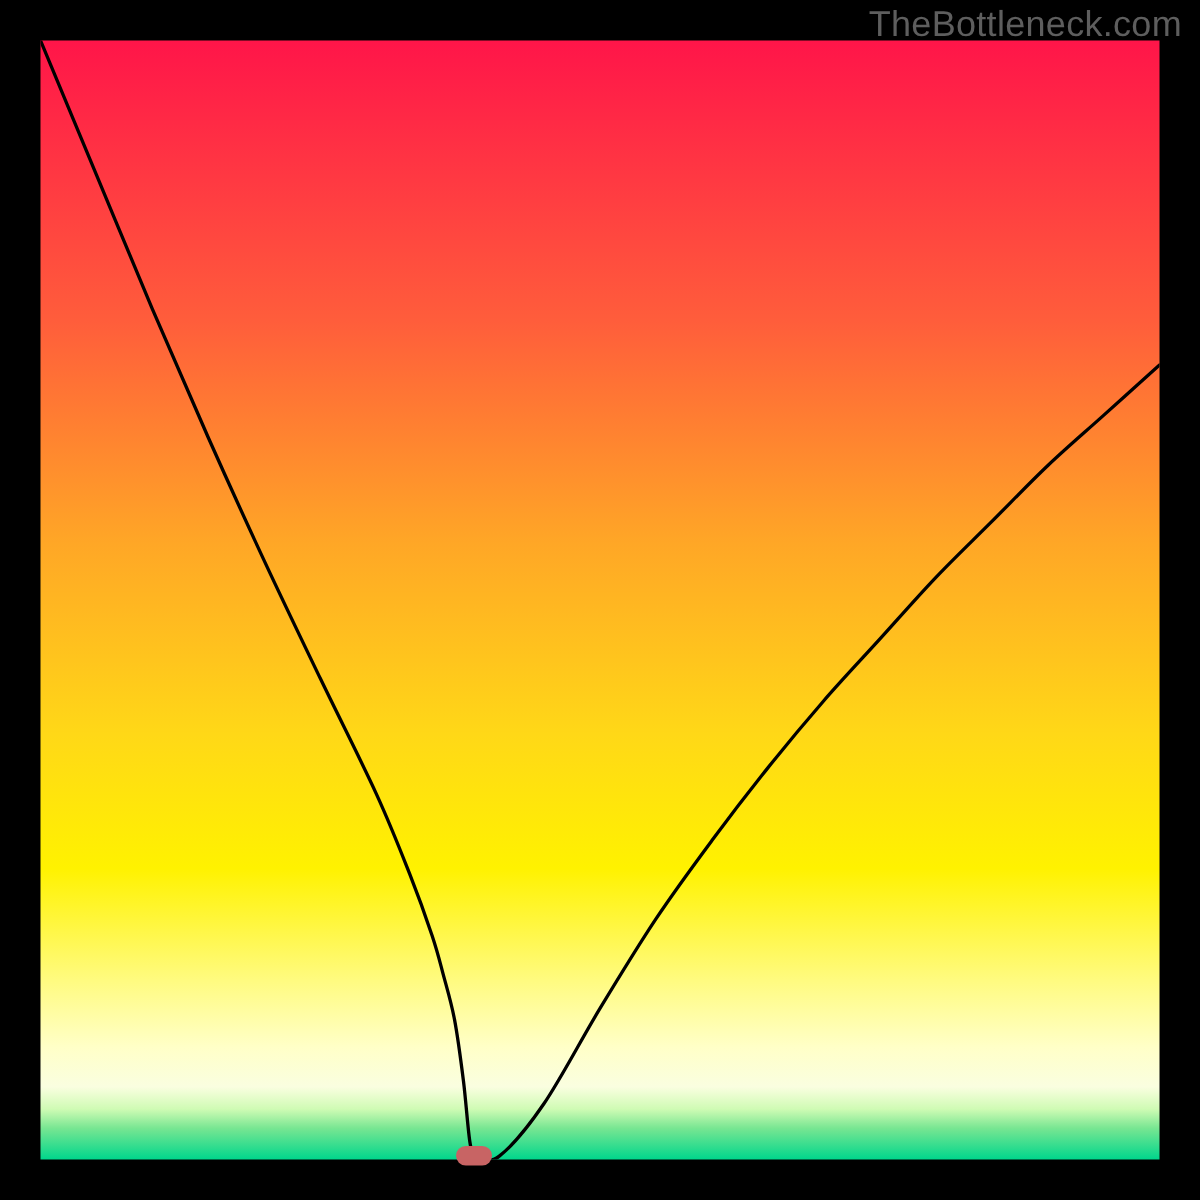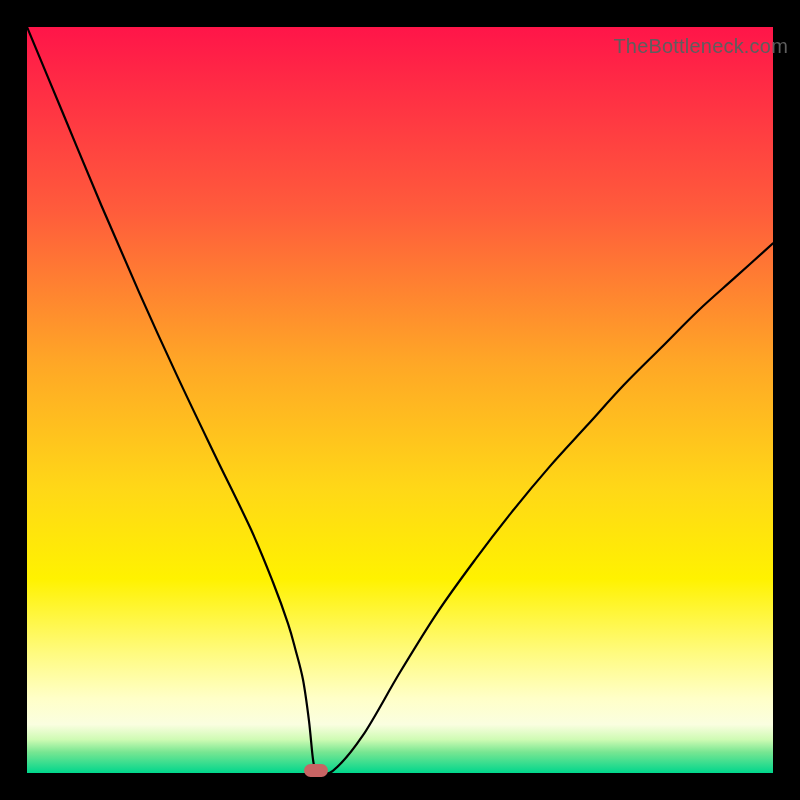--- a/index.html
+++ b/index.html
@@ -50,25 +50,24 @@
   .marker {
     position: absolute;
     border-radius: 7px;
     background: #c86464;
   }
   .watermark {
     position: absolute;
     top: 3px;
     right: 12px;
     color: #5e5e5e;
-    font-size: 20px;
+    font-size: 24px;
     font-weight: 400;
     letter-spacing: 0.2px;
     pointer-events: none;
-    margin-top: 32px;
   }
   svg.curve {
     position: absolute;
     left: 0;
     top: 0;
     width: 746px;
     height: 746px;
   }
 </style>
 </head>

